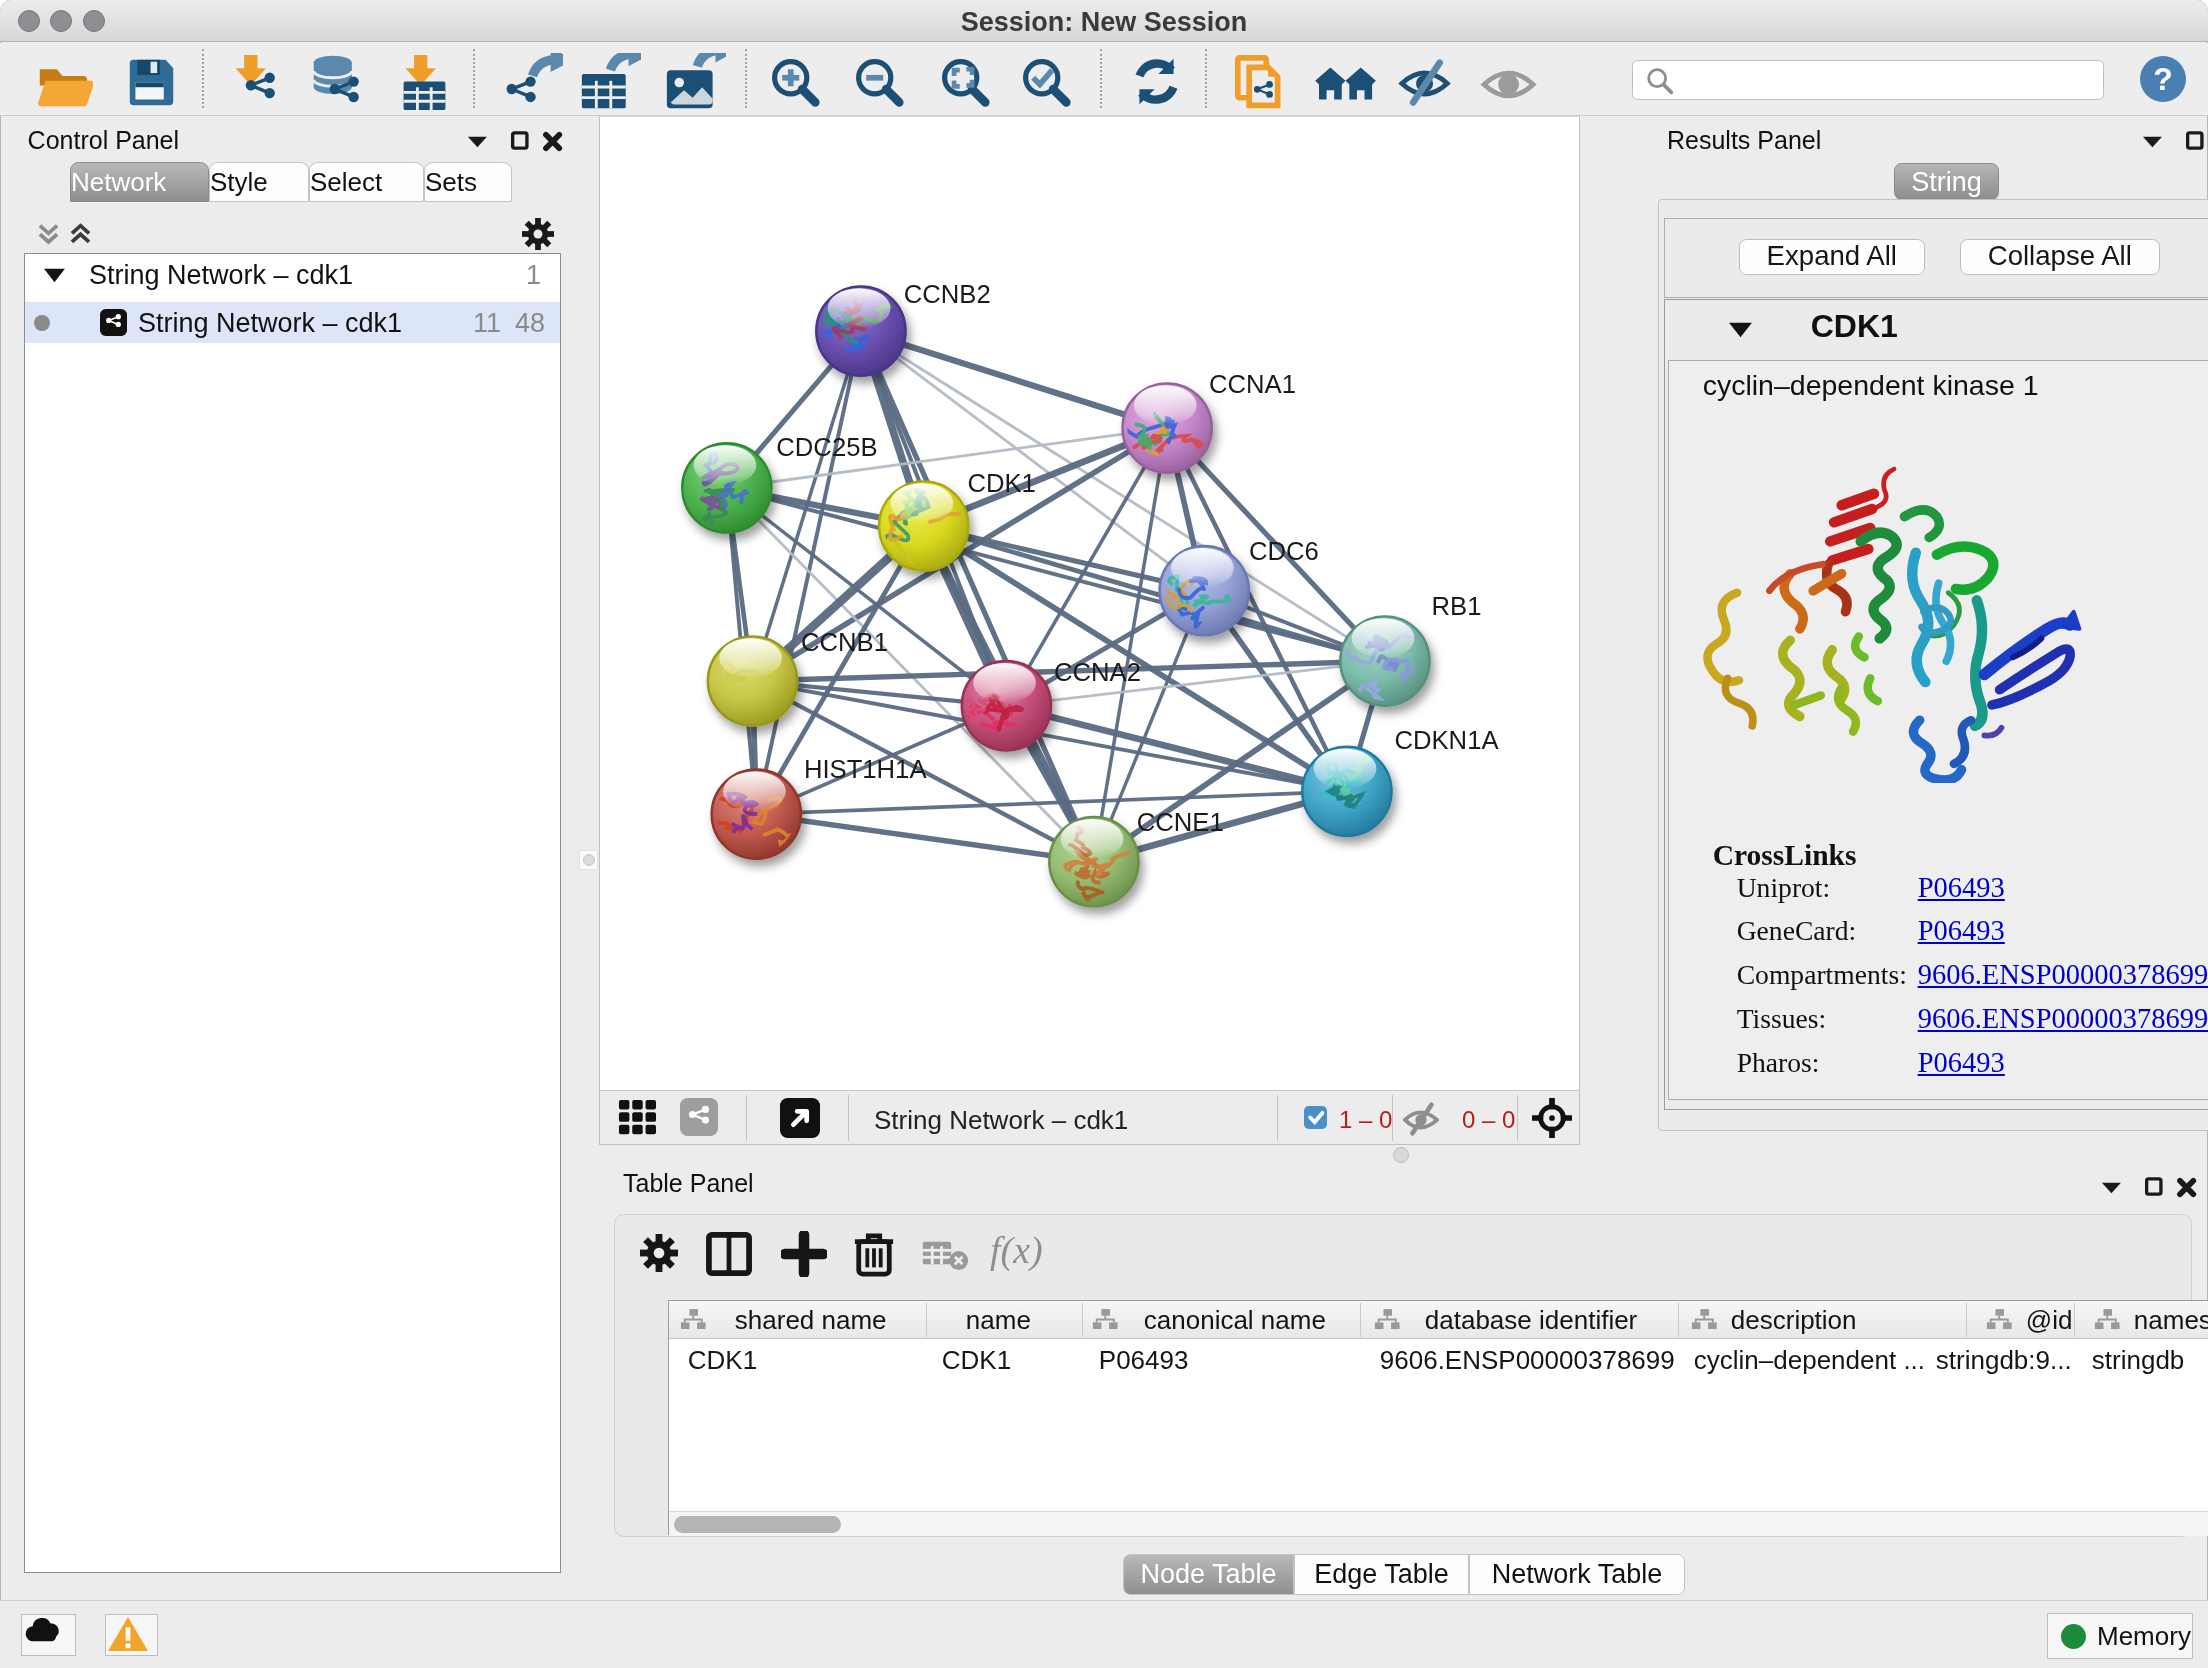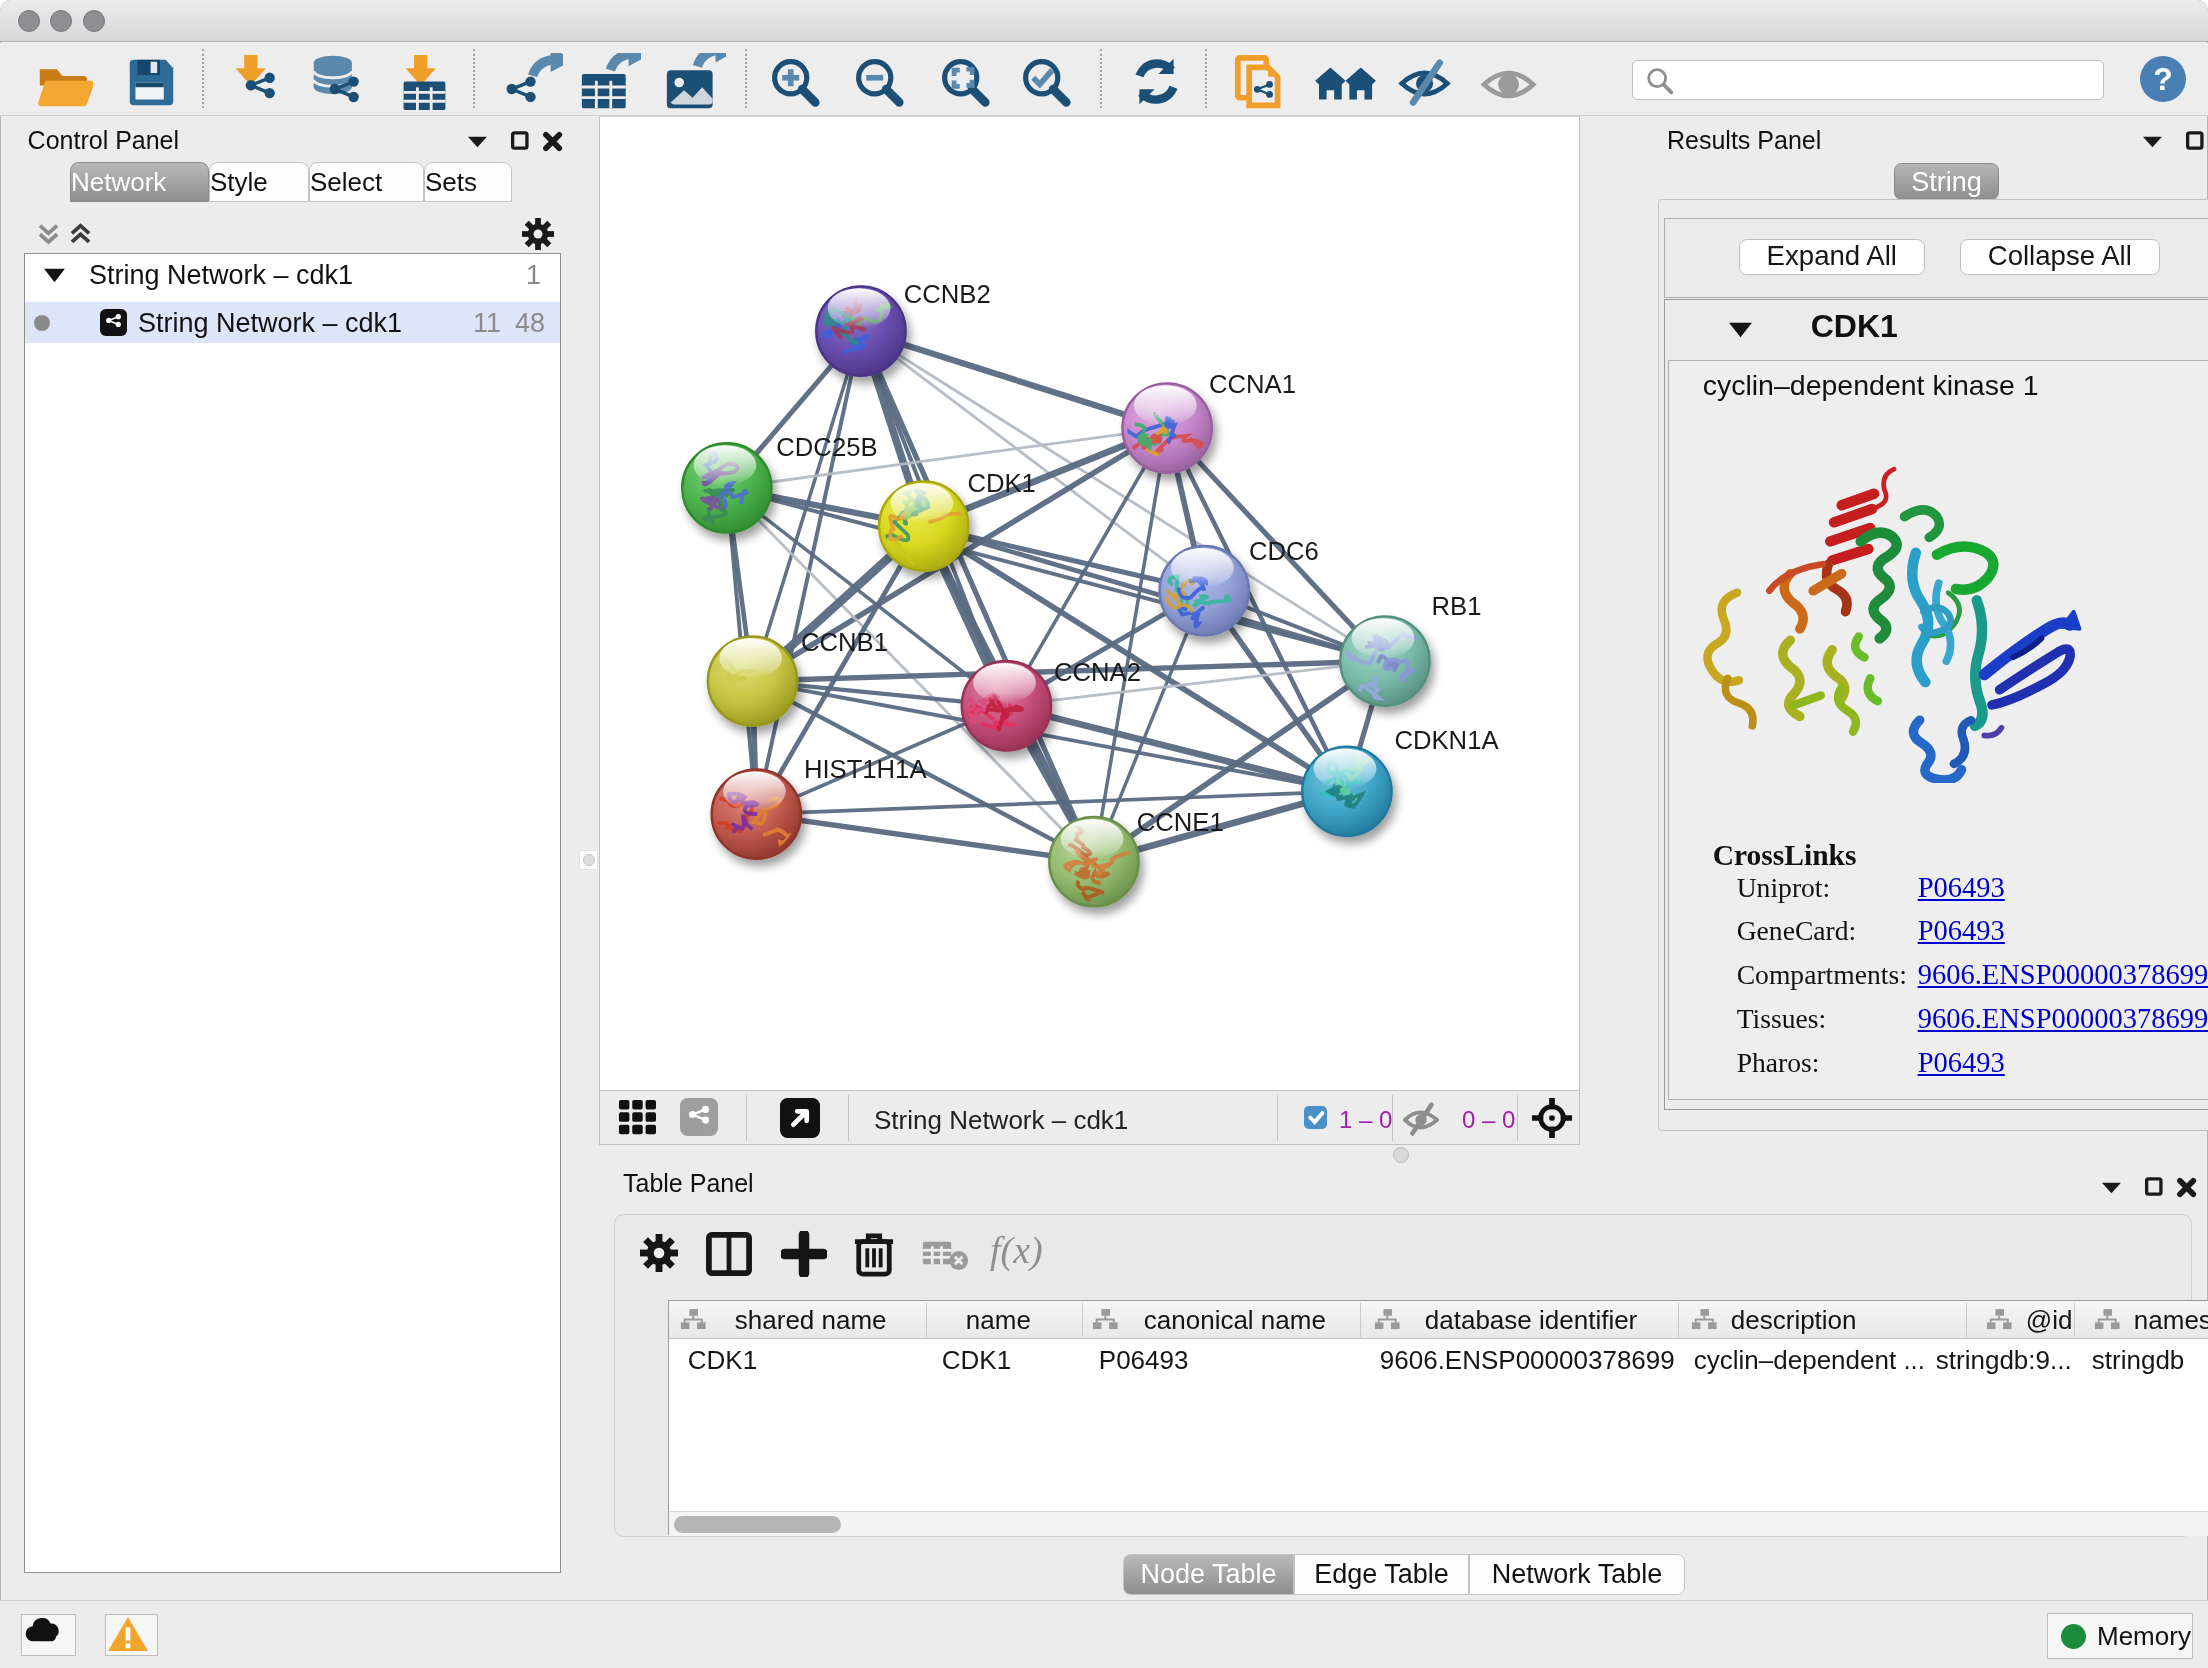--- a/index.html
+++ b/index.html
@@ -25,21 +25,21 @@
 #netlist { position:absolute; left:24px; top:137px; width:537px; height:1320px; background:#fff; border:1.9px solid #8d8d8d; }
 .lrow { position:absolute; left:0; width:100%; height:41px; font-size:27px; }
 .selrow { background:#dce6f8; }
 .gray { color:#8a8a8a; }
 
 #canvas { left:599px; top:116px; width:981px; height:1029px; background:#fff; border:1px solid #c0c0c0; border-top:1px solid #d5d5d5; }
 #canvasbar { position:absolute; left:0px; top:973px; width:979px; height:54px; background:#ececec; border-top:1px solid #c6c6c6; }
 .cbsep { position:absolute; top:3.8px; height:46px; width:0; border-left:1.9px solid #c2c2c2; }
 .cbtxt { position:absolute; top:14.3px; font-size:26px; color:#222; }
 .cbnum { font-size:24px !important; top:15px !important; }
-.cbgray { color:#a21caf;text-align:center; }
+.cbgray { color:#b91c1c;text-align:center; }
 
 #vsplit-handle { left:579px; top:850px; width:19px; height:20px; background:#fcfcfc; border:1px solid #e2e2e2; }
 #vsplit-handle span { position:absolute; left:2.9px; top:2.9px; width:12.4px; height:12.4px; border-radius:50%; background:#dcdcdc; border:1px solid #c4c4c4; }
 #hsplit-handle { left:1393px; top:1147px; width:16px; height:16px; border-radius:50%; background:#d9d9d9; border:1px solid #bcbcbc; }
 
 #rpanel { left:1581px; top:116px; width:745px; height:1049px;margin-left:44px; }
 #stringtab { position:absolute; left:269px; top:47px; width:105px; height:37px; background:linear-gradient(#b5b5b5,#8e8e8e); border:1px solid #8a8a8a; border-radius:7.6px; color:#fff; font-size:27px; text-align:center; line-height:36px; }
 #router { position:absolute; left:33px; top:83px; width:577px; height:932px; background:#ebebeb; border:1px solid #c2c2c2; border-radius:3.8px; }
 #rbox1 { position:absolute; left:4.8px; top:18px; width:566px; height:80px; background:#ebebeb; border:1.9px solid #adadad; }
 .rbtn { position:absolute; top:20px; height:36px; background:#fefefe; border:1px solid #bdbdbd; border-radius:7.6px; font-size:27.6px; text-align:center; color:#161616; }
@@ -62,20 +62,21 @@
 .btab { position:absolute; top:389px; height:41px; background:#fdfdfd; border:1px solid #c3c3c3; font-size:27px; text-align:center; line-height:39px; }
 
 #statusbar { left:0; top:1600px; width:2208px; height:68px; background:#ececec; border-top:1px solid #cfcfcf; }
 .sbtn { position:absolute; top:13.3px; height:42px; background:#f6f6f6; border:1.9px solid #bdbdbd; }
 </style></head>
 <body>
 <div id="titlebar" class="abs">
   <div class="tl" style="left:18px"></div>
     <div class="tl" style="left:50px"></div>
     <div class="tl" style="left:83px"></div>
+  <div id="title">Session: New Session</div>
 </div>
 <div id="toolbar" class="abs">
     <div class="ti" style="left:34px;top:13.3px"><svg width="59" height="55" viewBox="0 0 62 58">
         <path d="M6 14 h18 l6 7 h22 a4 4 0 0 1 4 4 v6 h-50 z" fill="#c87c16"></path>
         <path d="M4 50 l8 -24 h48 a3 3 0 0 1 3 4 l-7 20 a4 4 0 0 1 -4 3 h-44 a4 4 0 0 1 -4 -3 z" fill="#f5a733"></path>
       </svg></div>
     <div class="ti" style="left:126px;top:13.3px"><svg width="51" height="53" viewBox="0 0 54 56">
         <path d="M4 8 a4 4 0 0 1 4-4 h34 l8 9 v35 a4 4 0 0 1 -4 4 h-38 a4 4 0 0 1 -4 -4 z" fill="#2e6b96"></path>
         <rect x="12" y="4" width="24" height="16" fill="#17466b"></rect>
         <rect x="26" y="6" width="7" height="12" fill="#dfe9f0"></rect>

